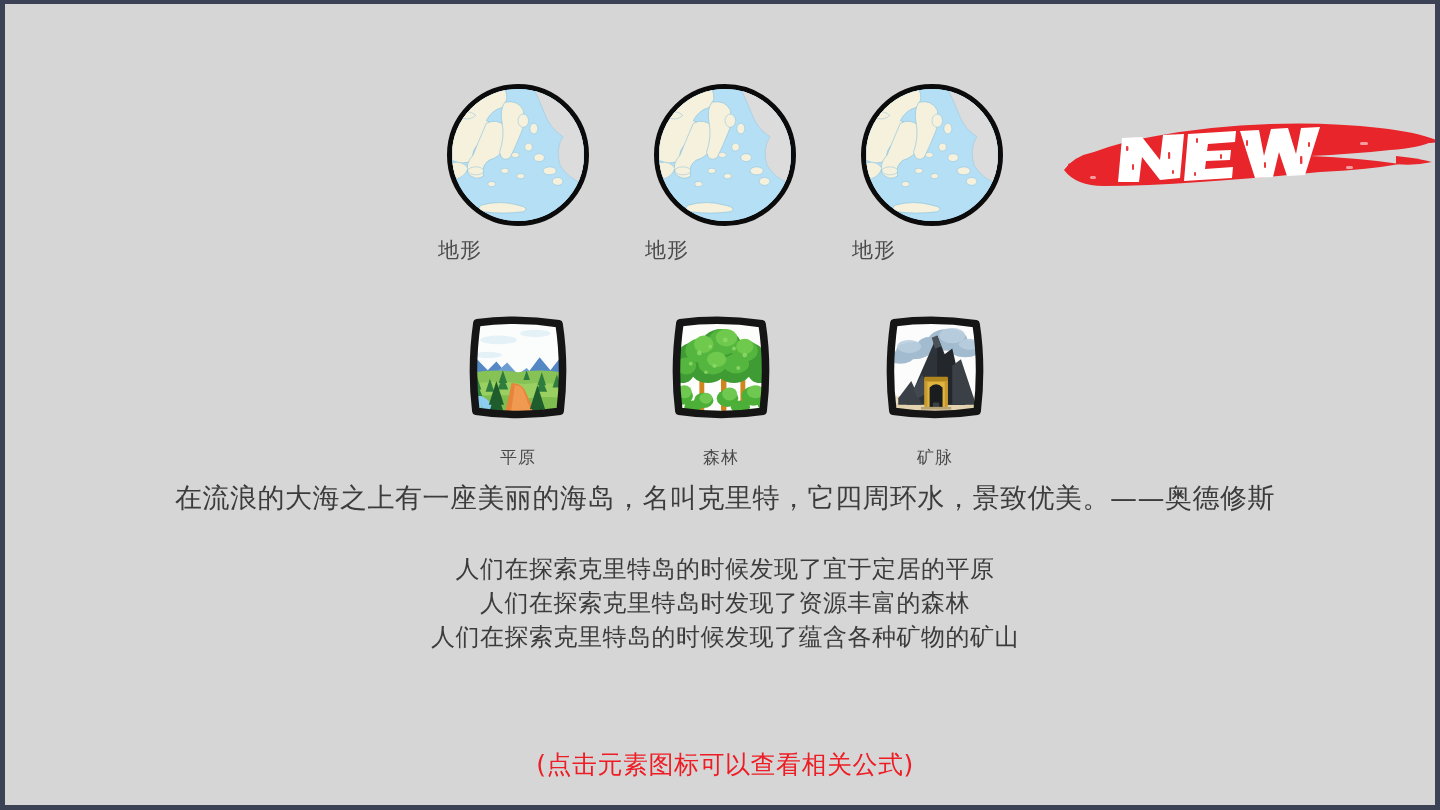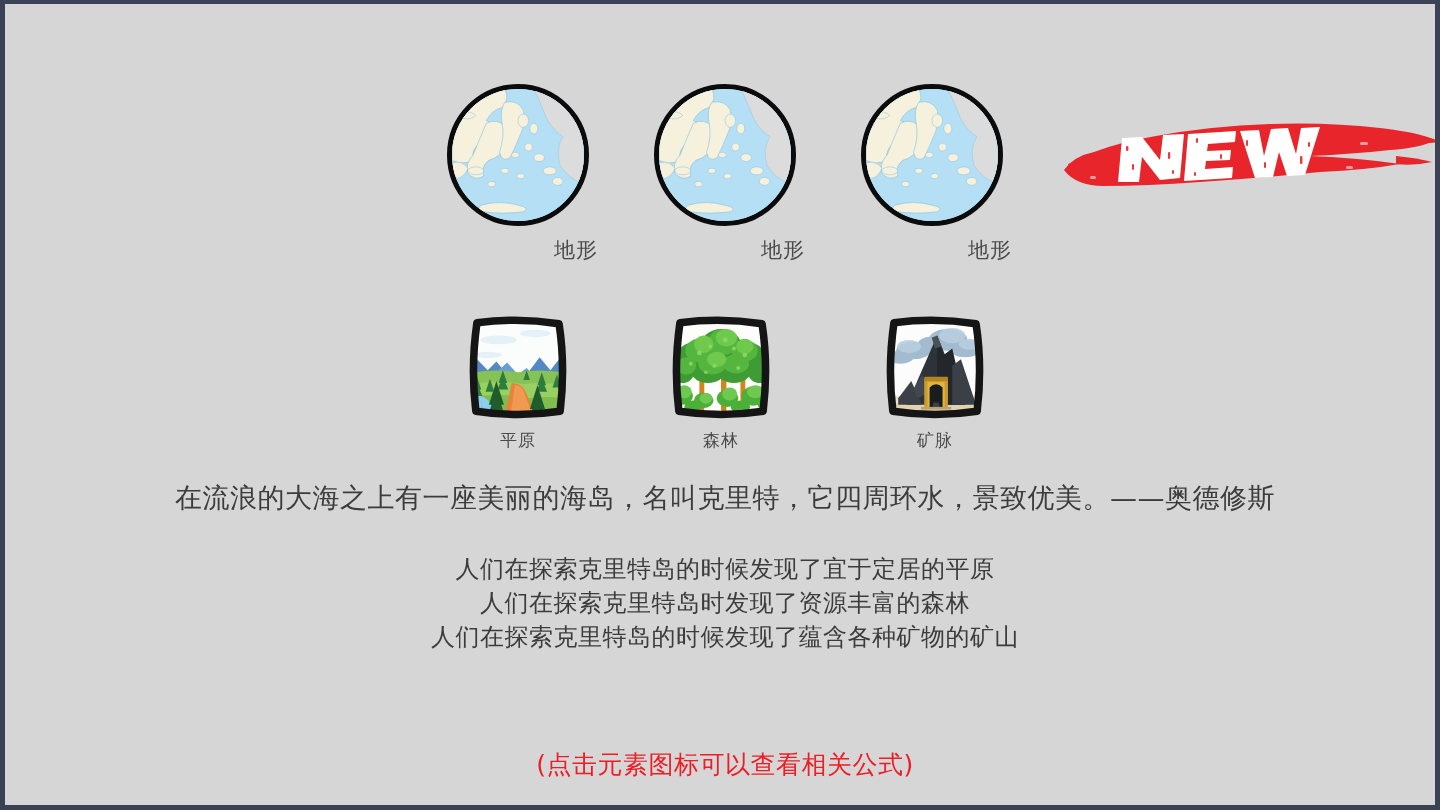--- a/index.html
+++ b/index.html
@@ -32,21 +32,21 @@
     position: absolute;
     left: 433px;
     top: 80px;
     width: 570px;
     height: 200px;
   }
   .terrain-cell {
     position: absolute;
     top: 0;
     width: 160px;
-    text-align: right;
+    text-align: left;
   }
   .terrain-cell.c0 { left: 0px; }
   .terrain-cell.c1 { left: 207px; }
   .terrain-cell.c2 { left: 414px; }
 
   .map-circle {
     width: 142px;
     height: 142px;
     margin: 0 auto;
     border-radius: 50%;
@@ -85,21 +85,21 @@
   .res-cell.c2 { left: 417px; }
 
   .res-frame {
     width: 108px;
     height: 108px;
     margin: 0 auto;
     position: relative;
   }
   .res-frame svg { display: block; width: 100%; height: 100%; }
   .res-label {
-    margin-top: 10px;
+    margin-top: 27px;
     font-size: 17px;
     color: #4a4a4a;
     line-height: 1;
     letter-spacing: 1px;
   }
 
   
   #new-badge {
     position: absolute;
     left: 1055px;

